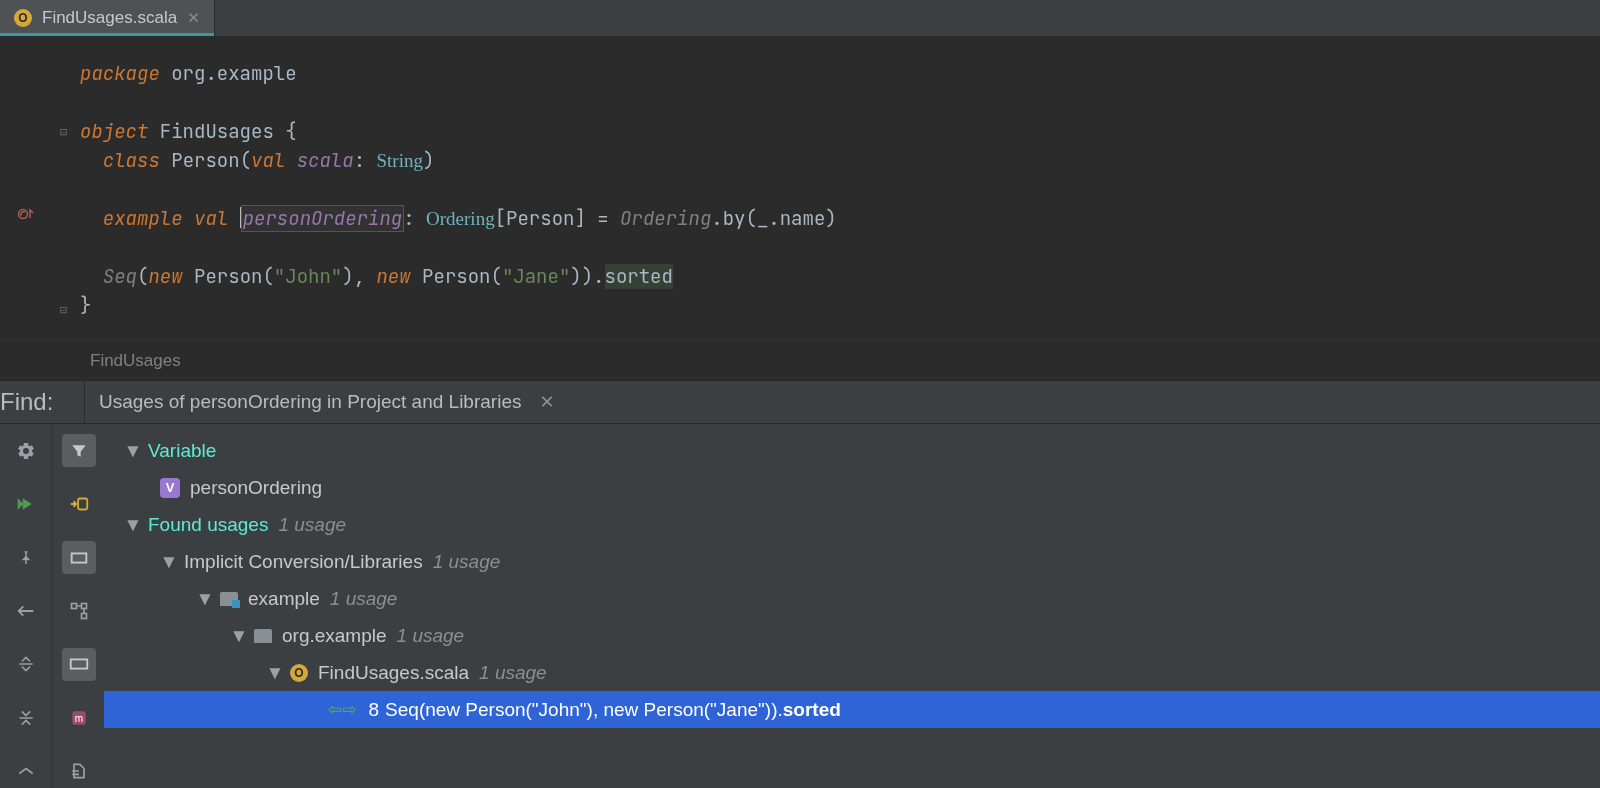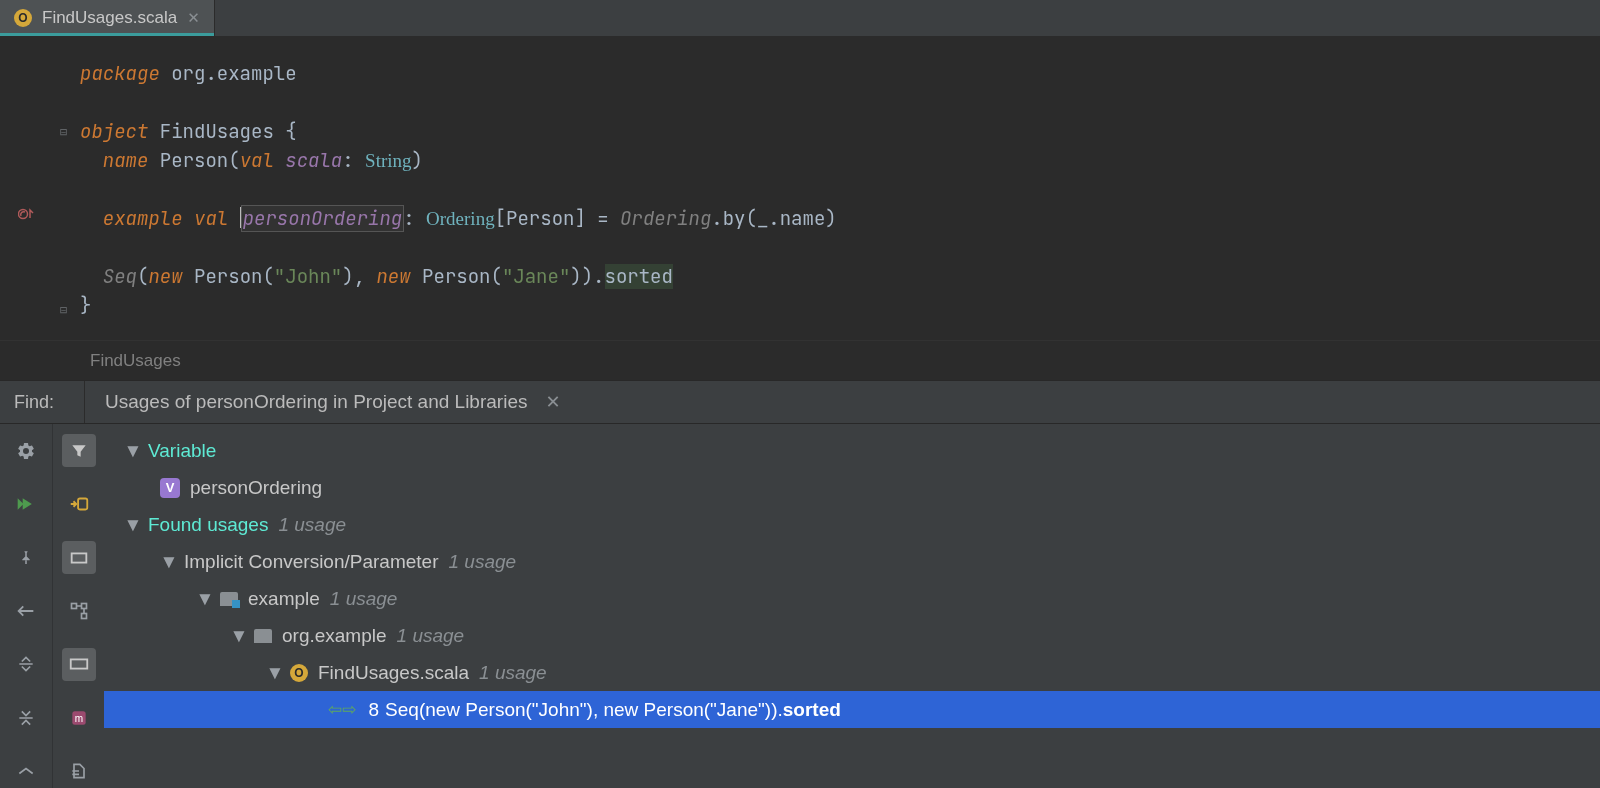--- a/index.html
+++ b/index.html
@@ -31,22 +31,22 @@
   .ital { font-style: italic; }
   .hl-box { background: #323232; outline: 1px solid #555; padding: 0 1px; }
   .hl-green { background: #344134; }
   .muted-ital { color: #808080; font-style: italic; }
   
   
   .breadcrumb { height: 40px; background: #2b2b2b; border-top: 1px solid #323232; display: flex; align-items: center; padding-left: 90px; color: #808080; font-size: 17px; }
   
   
   .find-header { height: 44px; background: #3c3f41; border-top: 1px solid #282828; border-bottom: 1px solid #282828; display: flex; align-items: stretch; }
-  .find-label-cell { width: 84px; display: flex; align-items: center; padding-left: 14px; font-size: 18px; color: #bbbbbb; }
-  .find-title-cell { flex: 1; display: flex; align-items: center; padding-left: 20px; font-size: 19px; color: #bbbbbb; gap: 18px; border-left: 1px solid #2b2b2b; }
+  .find-label-cell { width: 84px; display: flex; align-items: center; font-size: 24px; color: #bbbbbb; }
+  .find-title-cell { flex: 1; display: flex; align-items: center; padding-left: 14px; font-size: 19px; color: #bbbbbb; gap: 18px; border-left: 1px solid #2b2b2b; }
   .find-close { color: #8a8f93; font-size: 18px; }
   
   
   .results { height: 364px; display: flex; background: #3c3f41; }
   .tool-col { width: 52px; display: flex; flex-direction: column; align-items: center; padding-top: 10px; gap: 20px; }
   .tool-col + .tool-col { border-left: 1px solid #313335; }
   .tool-btn { width: 34px; height: 34px; display: flex; align-items: center; justify-content: center; border-radius: 4px; color: #9aa0a6; cursor: pointer; }
   .tool-btn.active { background: #5b5e60; color: #c8c8c8; }
   
   .tree { flex: 1; background: #3c3f41; font-size: 19px; padding-top: 8px; overflow: hidden; }
@@ -94,21 +94,21 @@
             <path d="M3 9 A3 3 0 0 1 7 5" fill="none" stroke="#b05a5a" stroke-width="1.5"></path>
             <path d="M12 11 L12 3 L15 6" fill="none" stroke="#b05a5a" stroke-width="1.5"></path>
           </svg>
       </span>
       <span class="fold-mark" style="top:237px;">⊟</span>
     </div>
   </div>
   <div class="code"><span class="kw">package</span> <span class="id">org.example</span>
 
 <span class="kw">object</span> <span class="id">FindUsages</span><span> {</span>
-  <span class="kw">name</span> <span class="id">Person</span><span>(</span><span class="kw">val</span> <span class="param">scala</span><span>: </span><span class="type">String</span><span>)</span>
+  <span class="kw">class</span> <span class="id">Person</span><span>(</span><span class="kw">val</span> <span class="param">scala</span><span>: </span><span class="type">String</span><span>)</span>
 
   <span class="kw">example</span> <span class="kw">val</span> <span class="caret"></span><span class="param ital hl-box">personOrdering</span><span>: </span><span class="type">Ordering</span><span>[</span><span class="id">Person</span><span>] = </span><span class="muted-ital">Ordering</span><span class="id">.by(_.name)</span>
 
   <span class="muted-ital">Seq</span><span>(</span><span class="kw">new</span> <span class="id">Person</span>(<span class="str">"John"</span>)<span>, </span><span class="kw">new</span> <span class="id">Person</span>(<span class="str">"Jane"</span>)<span>).</span><span class="id hl-green">sorted</span>
 <span>}</span></div>
 </div>
 
 <div class="breadcrumb">
   <span>FindUsages</span>
 </div>
@@ -214,21 +214,21 @@
       <span class="v-badge">V</span>
       <span class="label">personOrdering</span>
     </div>
     <div class="node ind-1">
       <span class="arrow">▼</span>
       <span class="labelB">Found usages</span>
       <span class="count">1 usage</span>
     </div>
     <div class="node ind-2">
       <span class="arrow">▼</span>
-      <span class="label">Implicit Conversion/Parameter</span>
+      <span class="label">Implicit Conversion/Libraries</span>
       <span class="count">1 usage</span>
     </div>
     <div class="node ind-3">
       <span class="arrow">▼</span>
       <span class="folder-ic src"></span>
       <span class="label">example</span>
       <span class="count">1 usage</span>
     </div>
     <div class="node ind-4">
       <span class="arrow">▼</span>

